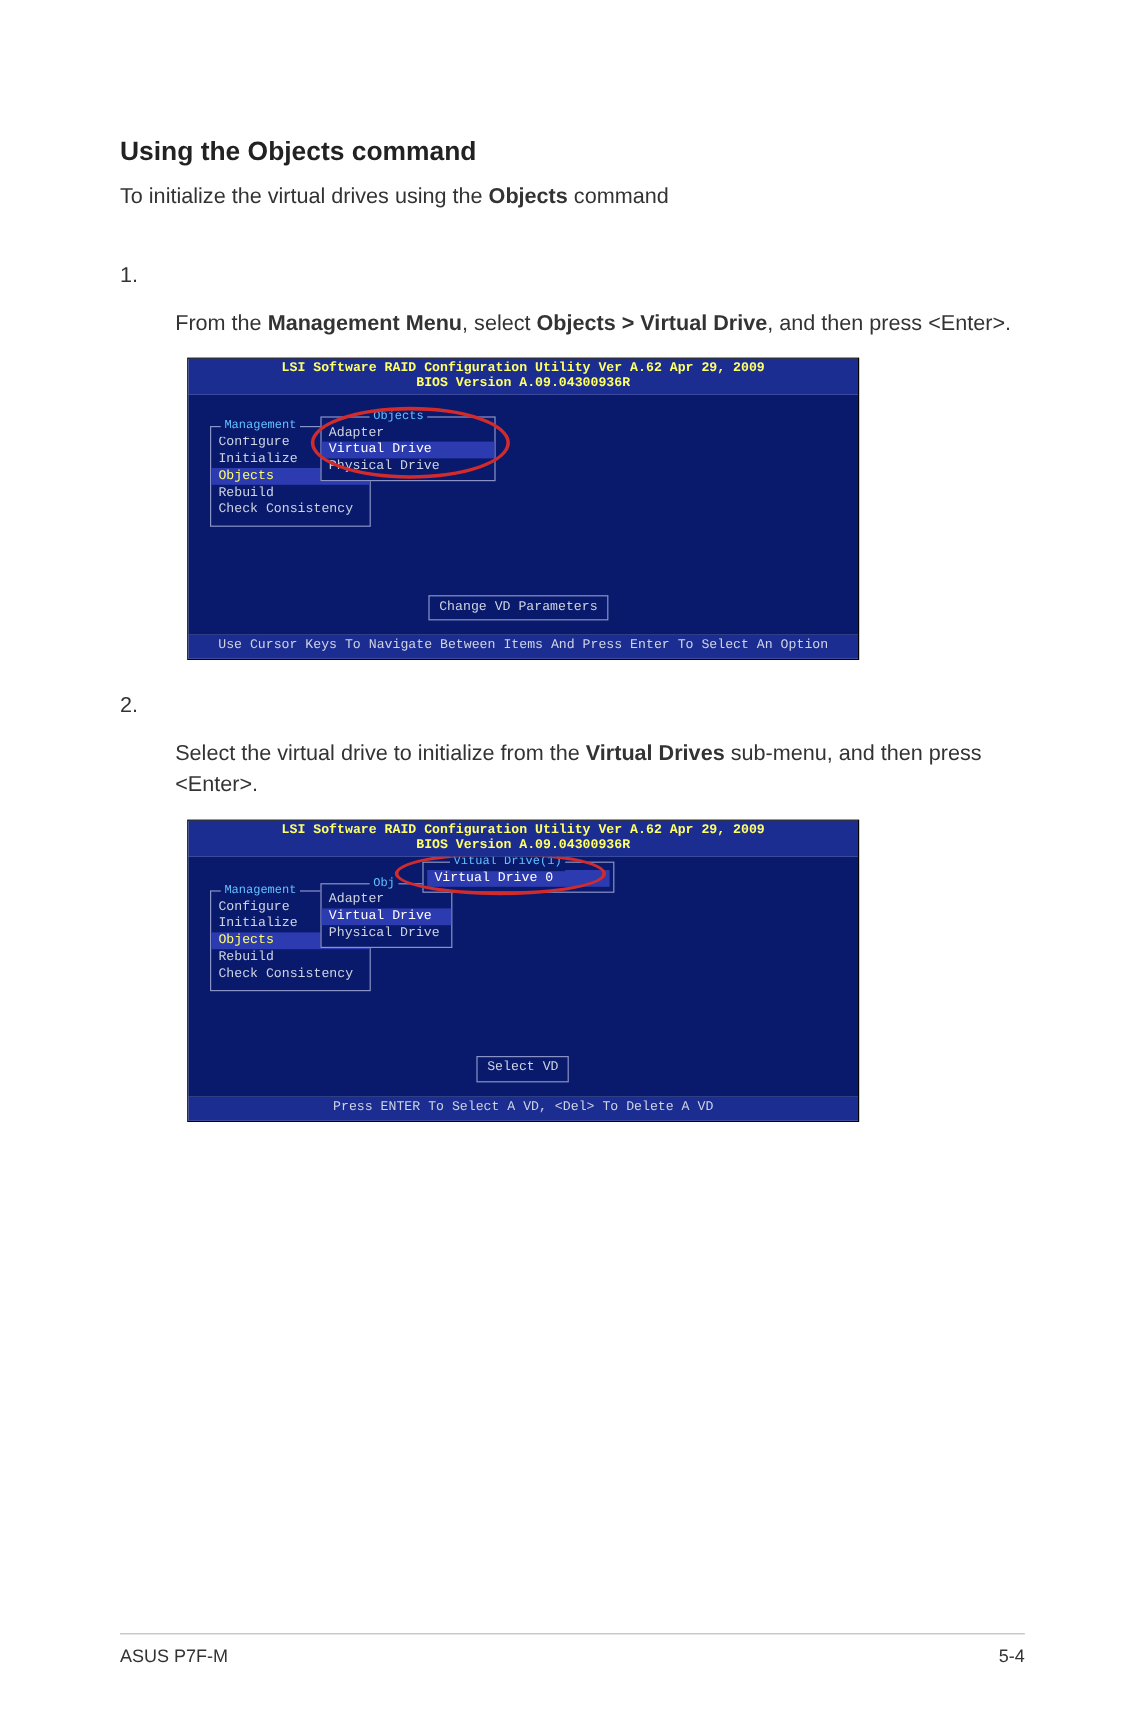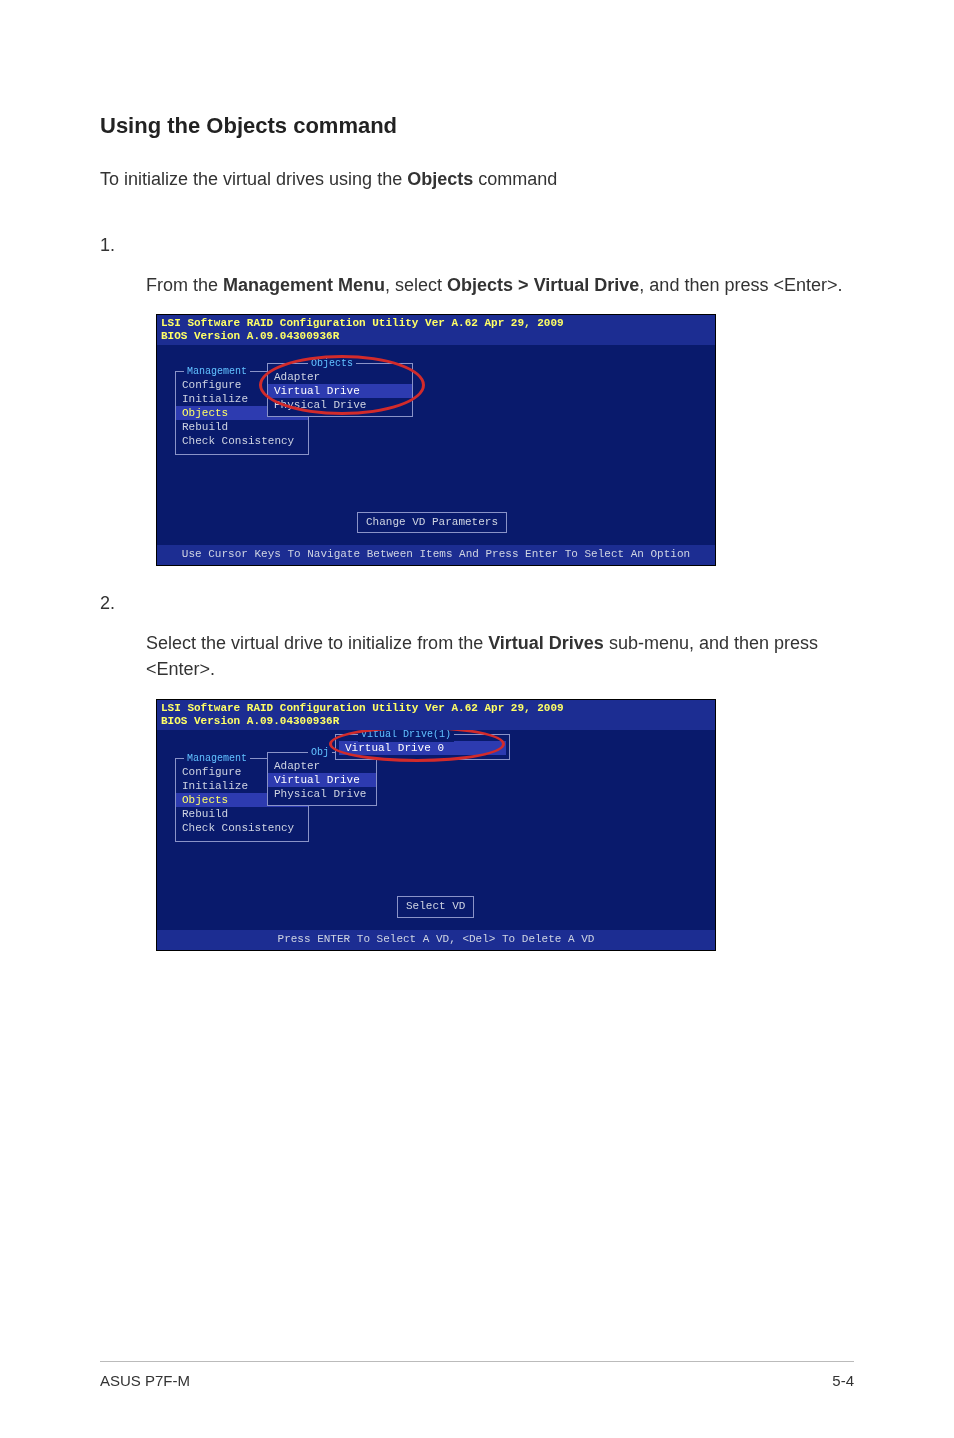--- a/index.html
+++ b/index.html
@@ -13,21 +13,21 @@
     font-size: 18px;
     line-height: 1.45;
     position: relative;
     min-height: 1438px;
   }
 
   h2.section-heading {
     font-size: 22px;
     font-weight: bold;
     color: #222;
-    margin-bottom: 24px;
+    margin-bottom: 8px;
   }
 
   p.intro, p.step-text {
     color: #333;
     font-size: 18px;
   }
   p.intro { margin-bottom: 40px; }
 
   .step-row {
     display: flex;
@@ -45,21 +45,21 @@
     width: 560px;
     margin: 4px 0 24px 56px;
     font-family: "Courier New", monospace;
     font-size: 11px;
     color: #cfd4e2;
     border: 1px solid #000;
   }
   .bios-titlebar {
     background: #1c2d92;
     color: #ffff66;
-    text-align: left;
+    text-align: center;
     padding: 2px 4px;
     line-height: 1.2;
     font-weight: bold;
   }
   .bios-body {
     background: #091a6c;
     position: relative;
     height: 200px;
     overflow: hidden;
   }
@@ -209,21 +209,21 @@
       <div class="menu-item">Check Consistency</div>
     </div>
 
     <div class="panel" style="left:110px; top:22px; width:110px; height:54px;">
       <span class="legend" style="left:40px;">Obj</span>
       <div class="menu-item">Adapter</div>
       <div class="menu-item hl">Virtual Drive</div>
       <div class="menu-item">Physical Drive</div>
     </div>
 
-    <div class="panel" style="left:178px; top:4px; width:175px; height:26px;">
+    <div class="panel" style="left:195px; top:4px; width:160px; height:26px;">
       <span class="legend" style="left:22px; color:#61c0ff;">Vitual Drive(1)</span>
       <div class="menu-item hl" style="margin:0 3px;">Virtual Drive 0</div>
     </div>
 
     <div class="red-ring" style="left:172px; top:-4px; width:176px; height:36px;"></div>
 
     <div class="hint-box" style="left:240px; bottom:12px;">Select VD</div>
   </div>
   <div class="bios-footer">Press ENTER To Select A VD, &lt;Del&gt; To Delete A VD</div>
 </div>

